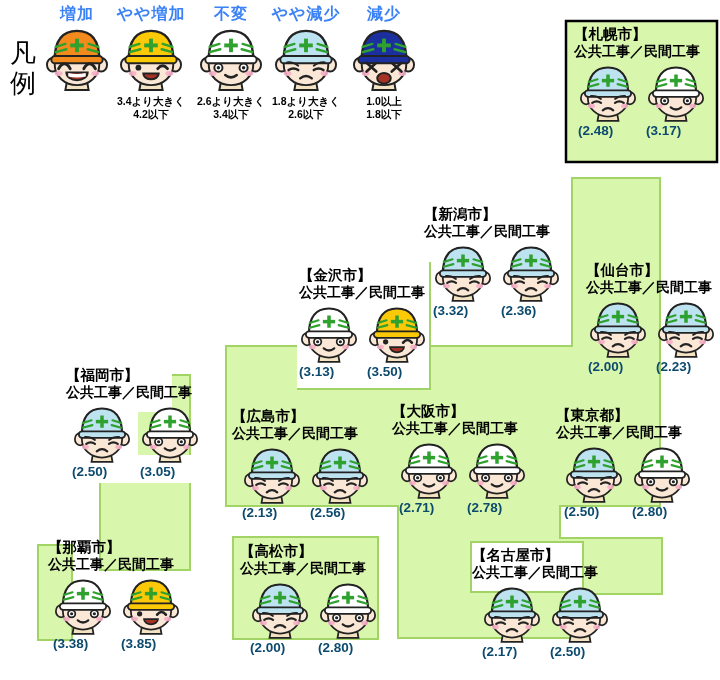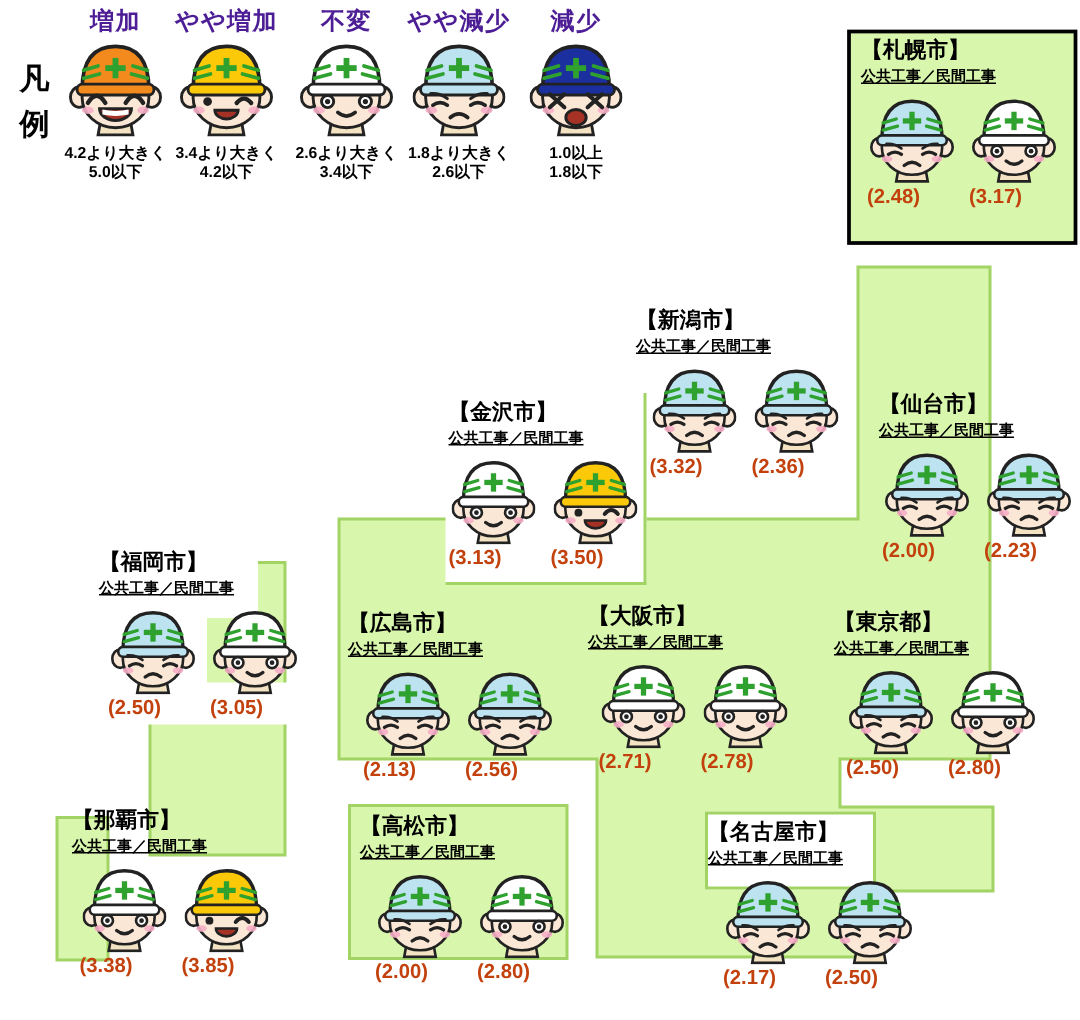--- a/index.html
+++ b/index.html
@@ -4,34 +4,34 @@
 <style>
   html,body{margin:0;padding:0;}
   body{width:720px;height:680px;position:relative;background:#ffffff;overflow:hidden;
        font-family:"Liberation Sans","DejaVu Sans",sans-serif;}
   
   #map-svg{position:absolute;left:0;top:0;width:720px;height:680px;z-index:0;}
   .backer{position:absolute;background:#ffffff;z-index:1;}
   .backer.edge{border-right:2px solid #a2d465;border-bottom:2px solid #a2d465;}
   .backer.boxed{border:2px solid #a2d465;}
   
-  .legend-title{position:absolute;left:8px;top:38px;width:30px;font-size:20px;font-weight:bold;
+  .legend-title{position:absolute;left:8px;top:38px;width:30px;font-size:26px;font-weight:normal;
                 color:#000;line-height:30px;text-align:center;z-index:2;}
   .legend-item{position:absolute;top:4px;width:78px;text-align:center;z-index:2;}
-  .legend-label{font-size:16px;font-weight:bold;color:#4c1d95;letter-spacing:1px;white-space:nowrap;}
+  .legend-label{font-size:16px;font-weight:bold;color:#3b82f6;letter-spacing:1px;white-space:nowrap;}
   .legend-face svg{width:62px;height:66px;}
   .legend-range{font-size:10.5px;font-weight:bold;color:#000;line-height:13px;white-space:nowrap;}
   
   .city{position:absolute;z-index:2;}
   .cname{font-size:14.5px;font-weight:bold;color:#000;white-space:nowrap;line-height:19px;}
-  .csub{font-size:10px;font-weight:bold;color:#000;white-space:nowrap;line-height:15px;text-decoration:underline;}
+  .csub{font-size:14px;font-weight:bold;color:#000;white-space:nowrap;line-height:15px;}
   .faces{display:flex;justify-content:center;gap:8px;margin-top:3px;}
   .unit{width:60px;}
   .face svg{width:56px;height:60px;display:block;margin:0 auto;}
-  .val{font-size:13.5px;font-weight:bold;color:#c2410c;margin-top:1px;white-space:nowrap;}
+  .val{font-size:13.5px;font-weight:bold;color:#0c4a6e;margin-top:1px;white-space:nowrap;}
 </style>
 </head>
 <body>
 
 <svg id="map-svg" xmlns="http://www.w3.org/2000/svg">
 
   <polygon points="572,178 660,178 660,506 560,506 560,538 662,538 662,594 580,594 580,638 398,638 398,506 226,506 226,346 572,346" fill="#d8f7ad" stroke="#a2d465" stroke-width="2"></polygon>
 
   <rect x="100" y="375" width="90" height="195" fill="#d8f7ad" stroke="#a2d465" stroke-width="2"></rect>
 
@@ -67,22 +67,20 @@
   <rect x="25" y="18" width="14" height="4" fill="#2ea12e"></rect>
   <path d="M10,21.5 l10,-3 M10,27 l11,-3" stroke="#2ea12e" stroke-width="2.5" fill="none" stroke-linecap="round"></path>
   <path d="M54,21.5 l-10,-3 M54,27 l-11,-3" stroke="#2ea12e" stroke-width="2.5" fill="none" stroke-linecap="round"></path>
   <ellipse cx="13" cy="49" rx="4" ry="2.5" fill="#f6aec6" opacity="0.9"></ellipse>
   <ellipse cx="51" cy="49" rx="4" ry="2.5" fill="#f6aec6" opacity="0.9"></ellipse>
   <path d="M13,44 Q19,34 25,44" class="ln" stroke-width="3"></path>
             <path d="M39,44 Q45,34 51,44" class="ln" stroke-width="3"></path>
             <path d="M21,48 A11,8 0 1 0 43,48 Z" fill="#a63226" stroke="#222" stroke-width="2"></path>
             <path d="M23,48.5 Q32,50.5 41,48.5 L41,52 Q32,54 23,52 Z" fill="#fff"></path>
       </svg></div>
-  <div class="legend-range"><span>4.2より大きく</span><br>
-  <span>5.0以下</span></div>
 </div>
 <div class="legend-item" style="left:112px">
   <div class="legend-label">やや増加</div>
   <div class="legend-face"><svg viewBox="0 0 64 66" xmlns="http://www.w3.org/2000/svg">
   <style>.ln{stroke:#222;fill:none;stroke-linecap:round;}</style>
   <ellipse cx="7" cy="40" rx="6" ry="7" fill="#fbe7d5" stroke="#222" stroke-width="2"></ellipse>
   <ellipse cx="57" cy="40" rx="6" ry="7" fill="#fbe7d5" stroke="#222" stroke-width="2"></ellipse>
   <path d="M20,66 L22,55 L42,55 L44,66 Z" fill="#f3e3c3" stroke="#222" stroke-width="2"></path>
   <ellipse cx="32" cy="40" rx="23" ry="21" fill="#fbe7d5" stroke="#222" stroke-width="2"></ellipse>
   <path d="M9,35 C9,11 20,5 32,5 C44,5 55,11 55,35 Z" fill="#fcc908" stroke="#222" stroke-width="2.5"></path>

